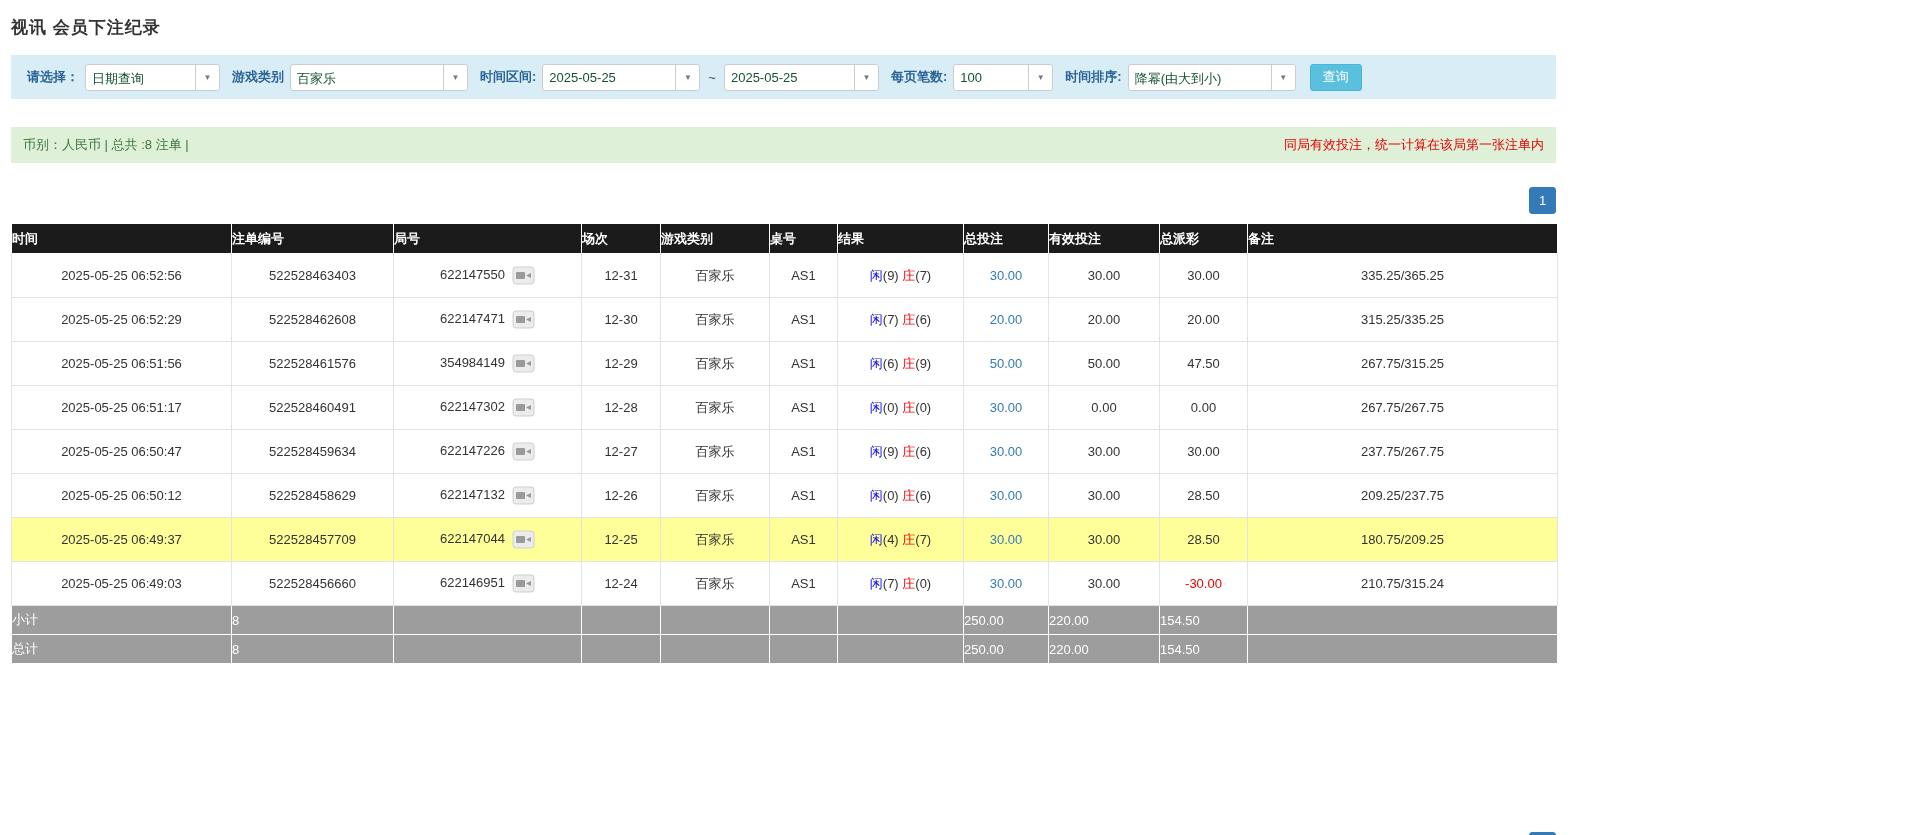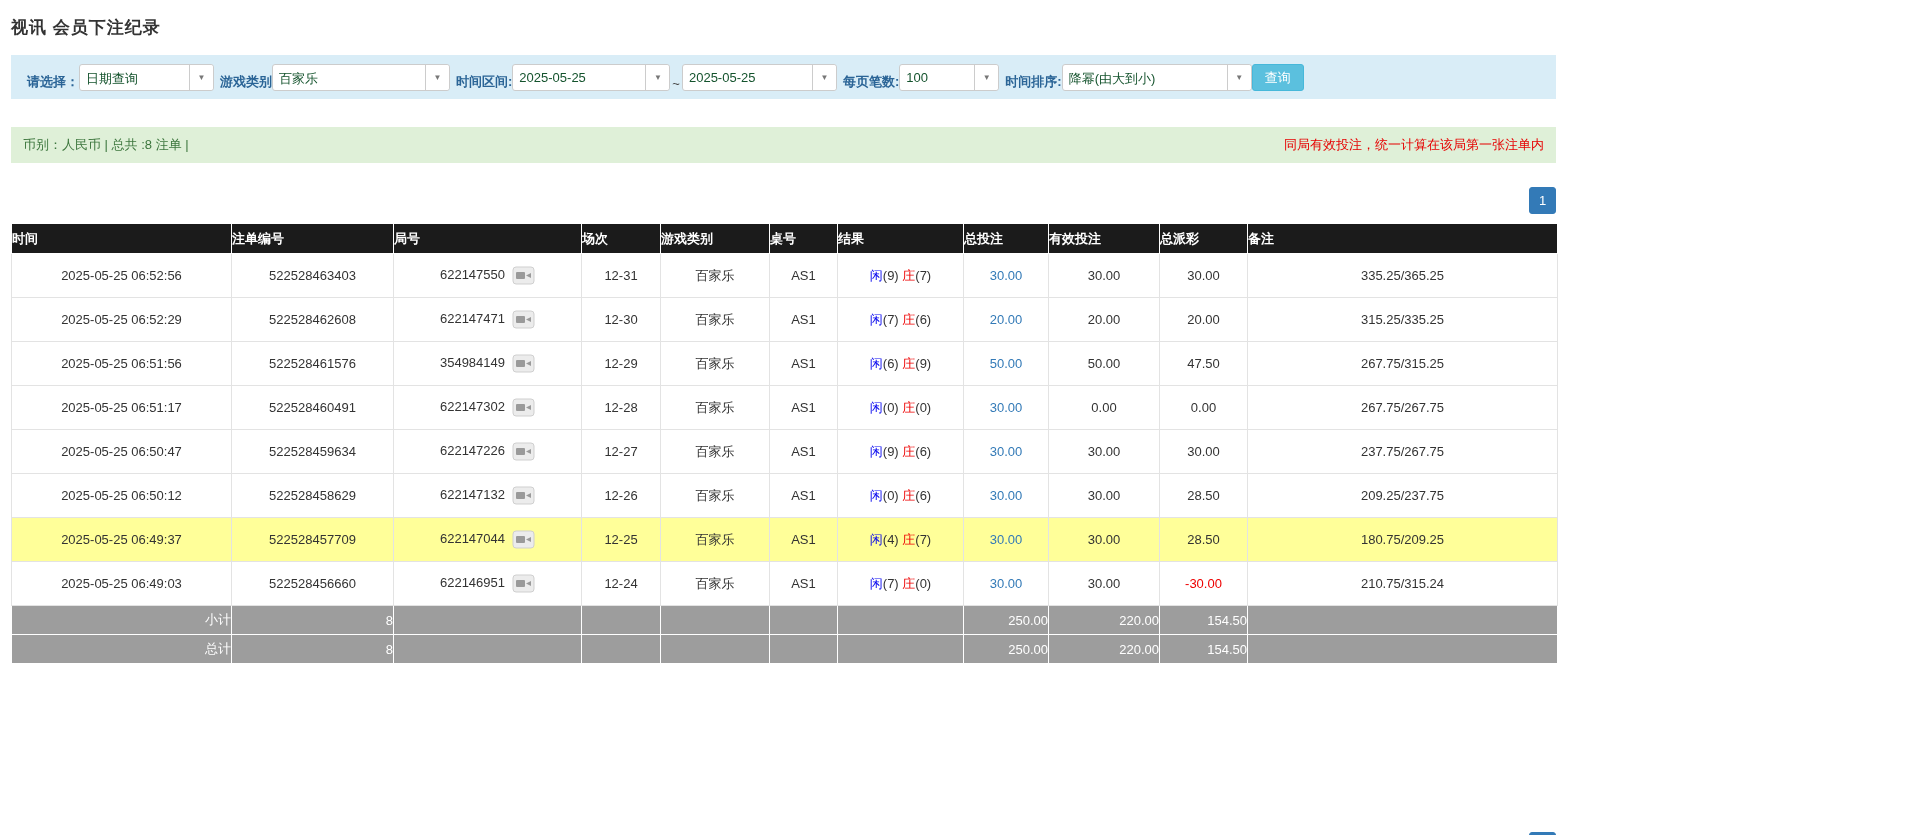--- a/index.html
+++ b/index.html
@@ -14,38 +14,38 @@
   body{
     width:1919px; height:835px; overflow:hidden;
     font-family:"Liberation Sans","DejaVu Sans",sans-serif;
     font-size:13px; color:#333;
   }
   .container{ width:1545px; margin-left:11px; padding-top:16px; }
   h1.page-title{ font-size:17px; font-weight:600; color:#333; margin-bottom:16px; letter-spacing:1px;}
   
   .filter-bar{
     background:var(--filter-bg); height:44px; padding:8px 10px;
-    display:flex; align-items:flex-end; 
+    display:flex; align-items:center; gap:6px;
   }
   .flabel{ color:var(--label-blue); font-weight:bold; white-space:nowrap; margin-left:6px;}
   .combo{
     display:flex; align-items:stretch; background:#fff;
     border:1px solid #ccc; border-radius:3px; height:27px; cursor:pointer;
   }
   .combo-text{ flex:1; padding:5px 6px; white-space:nowrap; overflow:hidden; color:#14532d;}
   .combo-btn{
     width:24px; border-left:1px solid #ccc; display:flex; align-items:center;
     justify-content:center; color:#777; font-size:8px; background:#fff;
     border-radius:0 3px 3px 0;
   }
   .range-sep{ color:#444; margin:0 2px; }
   .search-btn{
     background:var(--search-btn-bg); border:1px solid #46b8da; color:#fff;
     font-size:13px; height:27px; padding:0 12px; border-radius:3px;
-    cursor:pointer; font-family:inherit;
+    margin-left:8px; cursor:pointer; font-family:inherit;
   }
   
   .info-bar{
     background:var(--info-bg); margin-top:28px; height:36px; padding:0 12px;
     display:flex; justify-content:space-between; align-items:center;
   }
   .summary{ color:var(--summary-green); }
   .notice{ color:var(--notice-red); }
   
   .pager{ display:flex; justify-content:flex-end; }
@@ -62,21 +62,21 @@
     background:var(--header-bg); color:#fff; font-weight:bold; font-size:13px;
     height:30px; border:1px solid #fff; text-align:left;
   }
   tbody td{
     background:#fff; height:44px; border:1px solid #e3e3e3;
     text-align:center; font-size:13px; color:#333; overflow:hidden; white-space:nowrap;
   }
   tr.highlight td{ background:var(--highlight-yellow); }
   tfoot td{
     background:var(--footer-bg); color:#fff; height:29px; border:1px solid #fff;
-    text-align:right; font-size:13px; font-weight:normal;
+    text-align:left; font-size:13px; font-weight:normal;
   }
   .player{ color:var(--player-blue); }
   .banker{ color:var(--banker-red); }
   .negative{ color:var(--negative-red); }
   .bet-link{ color:var(--accent-blue); text-decoration:none; cursor:pointer; }
   .replay-icon{
     display:inline-flex; vertical-align:middle; margin-left:7px; cursor:pointer;
   }
 </style>
 </head>
@@ -110,21 +110,21 @@
       <span class="combo-btn">▼</span>
     </div>
 
     <span class="flabel">每页笔数:</span>
     <div class="combo" style="width:100px">
       <span class="combo-text">100</span>
       <span class="combo-btn">▼</span>
     </div>
 
     <span class="flabel">时间排序:</span>
-    <div class="combo" style="width:190px">
+    <div class="combo" style="width:168px">
       <span class="combo-text">降幂(由大到小)</span>
       <span class="combo-btn">▼</span>
     </div>
 
     <button class="search-btn">查询</button>
   </div>
 
   <div class="info-bar">
     <span class="summary">币别：人民币 | 总共 :8 注单 |</span>
     <span class="notice">同局有效投注，统一计算在该局第一张注单内</span>

